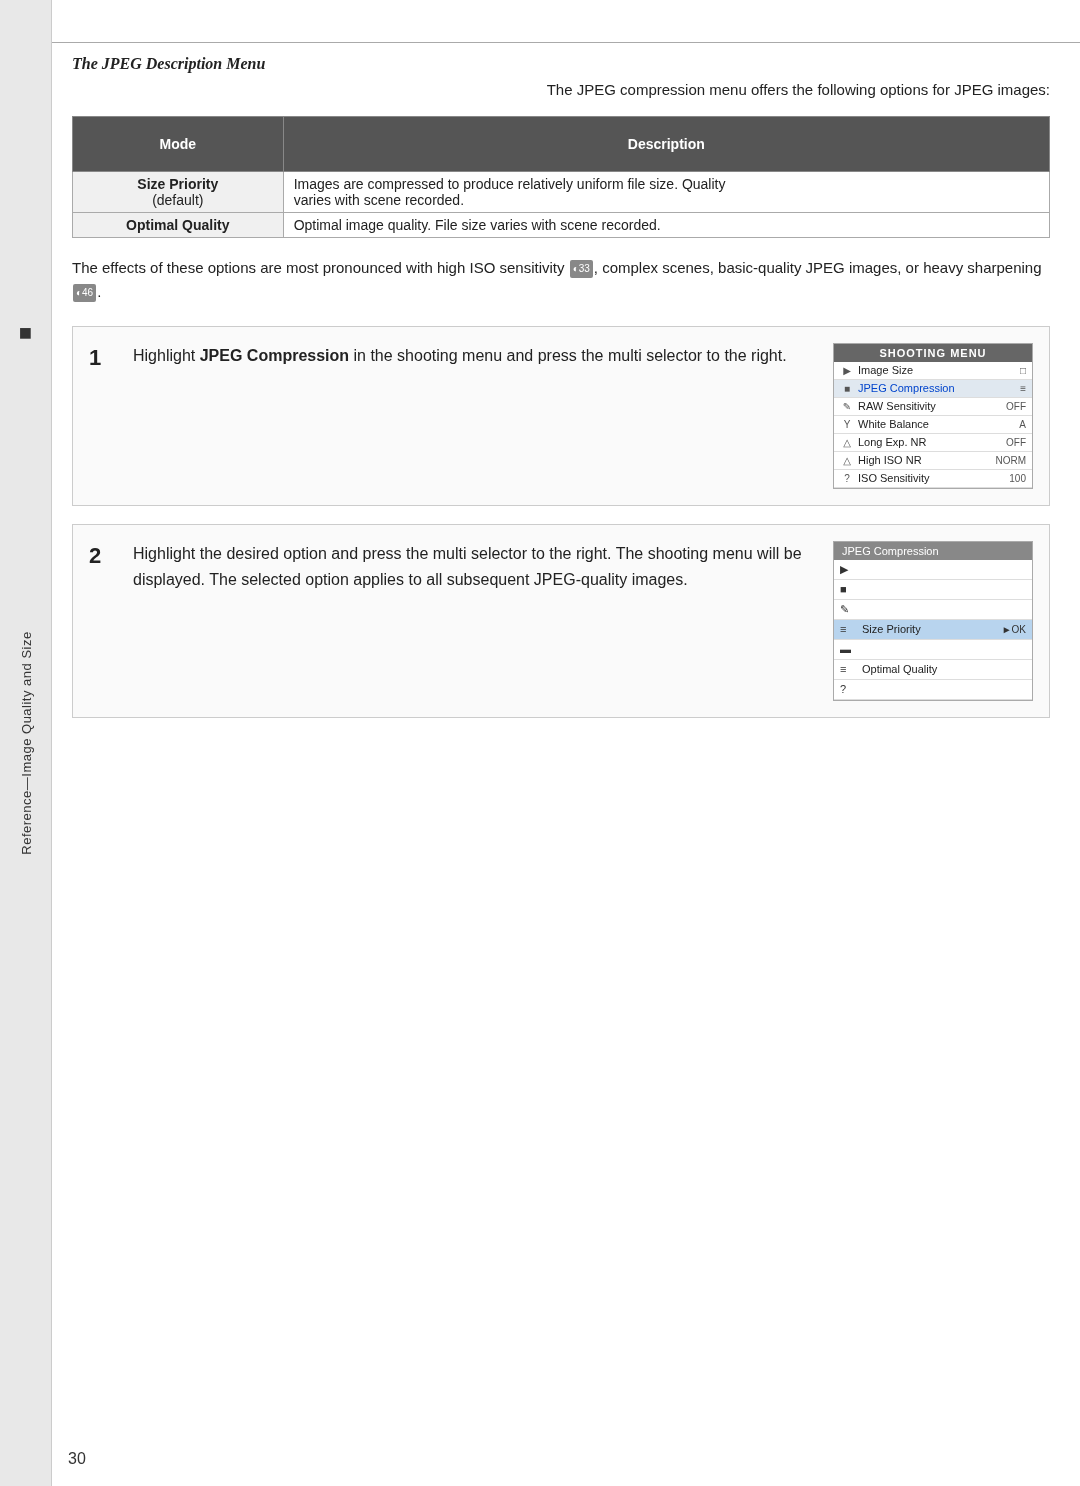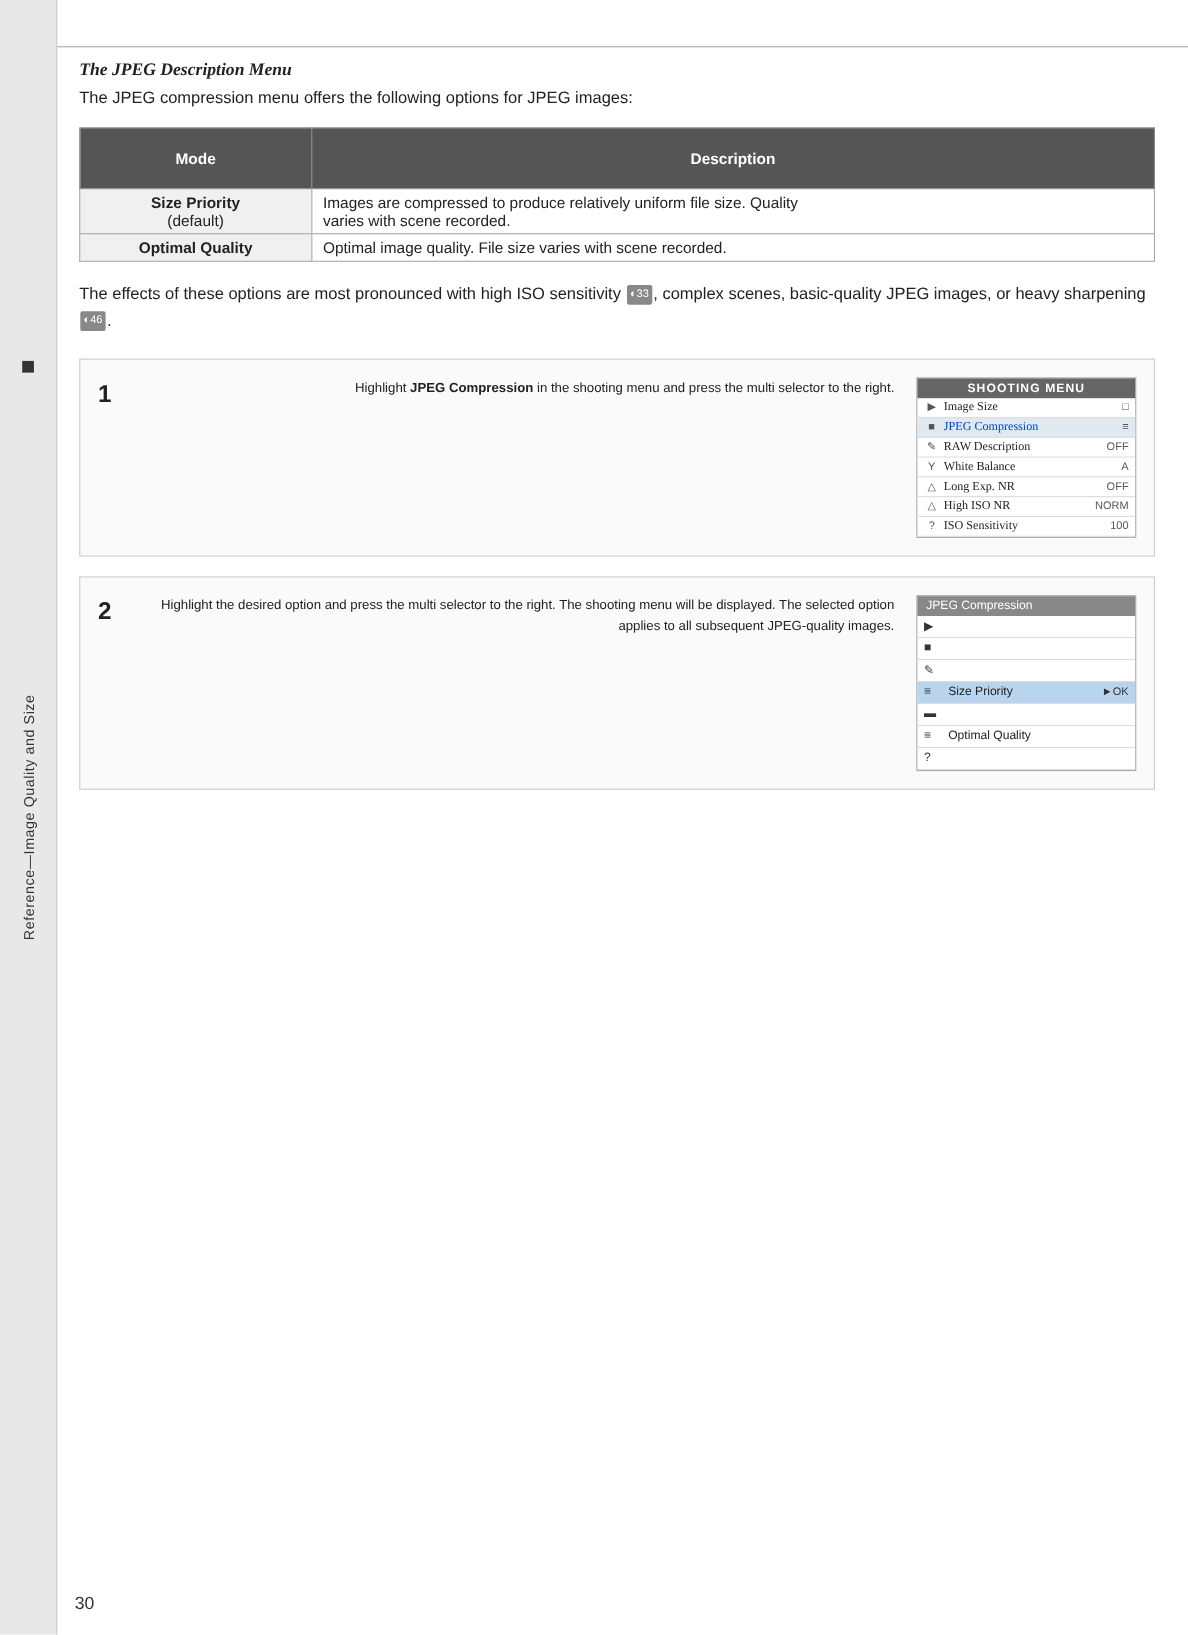--- a/index.html
+++ b/index.html
@@ -74,20 +74,21 @@
       font-weight: bold;
       margin-bottom: 6px;
       font-family: Georgia, serif;
     }
 
     .intro-text {
       font-size: 15px;
       font-family: Arial, sans-serif;
       margin-bottom: 14px;
       line-height: 1.5;
+      text-align: right;
     }
 
     
     .compression-table {
       width: 100%;
       border-collapse: collapse;
       margin-bottom: 18px;
       font-size: 14px;
       font-family: Arial, sans-serif;
     }
@@ -162,25 +163,24 @@
       font-size: 22px;
       font-weight: bold;
       font-family: Arial, sans-serif;
       min-width: 24px;
       color: #222;
       margin-top: 2px;
     }
 
     .step-text {
       flex: 1;
-      font-size: 12px;
+      font-size: 16px;
       font-family: Arial, sans-serif;
       line-height: 1.65;
       color: #222;
-      text-align: right;
     }
 
     .step-screenshot {
       width: 200px;
       min-width: 200px;
       border: 1px solid #aaa;
       background: #fff;
       font-family: Arial, sans-serif;
       font-size: 11px;
     }
@@ -214,21 +214,20 @@
       margin-right: 4px;
       color: #555;
       font-size: 10px;
       text-align: center;
     }
 
     .menu-label {
       flex: 1;
       font-size: 11px;
       color: #222;
-      font-family: Liberation Serif, serif;
     }
 
     .menu-label.jpeg-highlight {
       color: #0044cc;
     }
 
     .menu-value {
       font-size: 10px;
       color: #555;
       margin-left: 4px;
@@ -349,21 +348,21 @@
           <span class="menu-label">Image Size</span>
           <span class="menu-value">□</span>
         </div>
         <div class="menu-item highlighted">
           <span class="menu-icon">■</span>
           <span class="menu-label jpeg-highlight">JPEG Compression</span>
           <span class="menu-value">≡</span>
         </div>
         <div class="menu-item">
           <span class="menu-icon">✎</span>
-          <span class="menu-label">RAW Description</span>
+          <span class="menu-label">RAW Sensitivity</span>
           <span class="menu-value">OFF</span>
         </div>
         <div class="menu-item">
           <span class="menu-icon">Y</span>
           <span class="menu-label">White Balance</span>
           <span class="menu-value">A</span>
         </div>
         <div class="menu-item">
           <span class="menu-icon">△</span>
           <span class="menu-label">Long Exp. NR</span>

